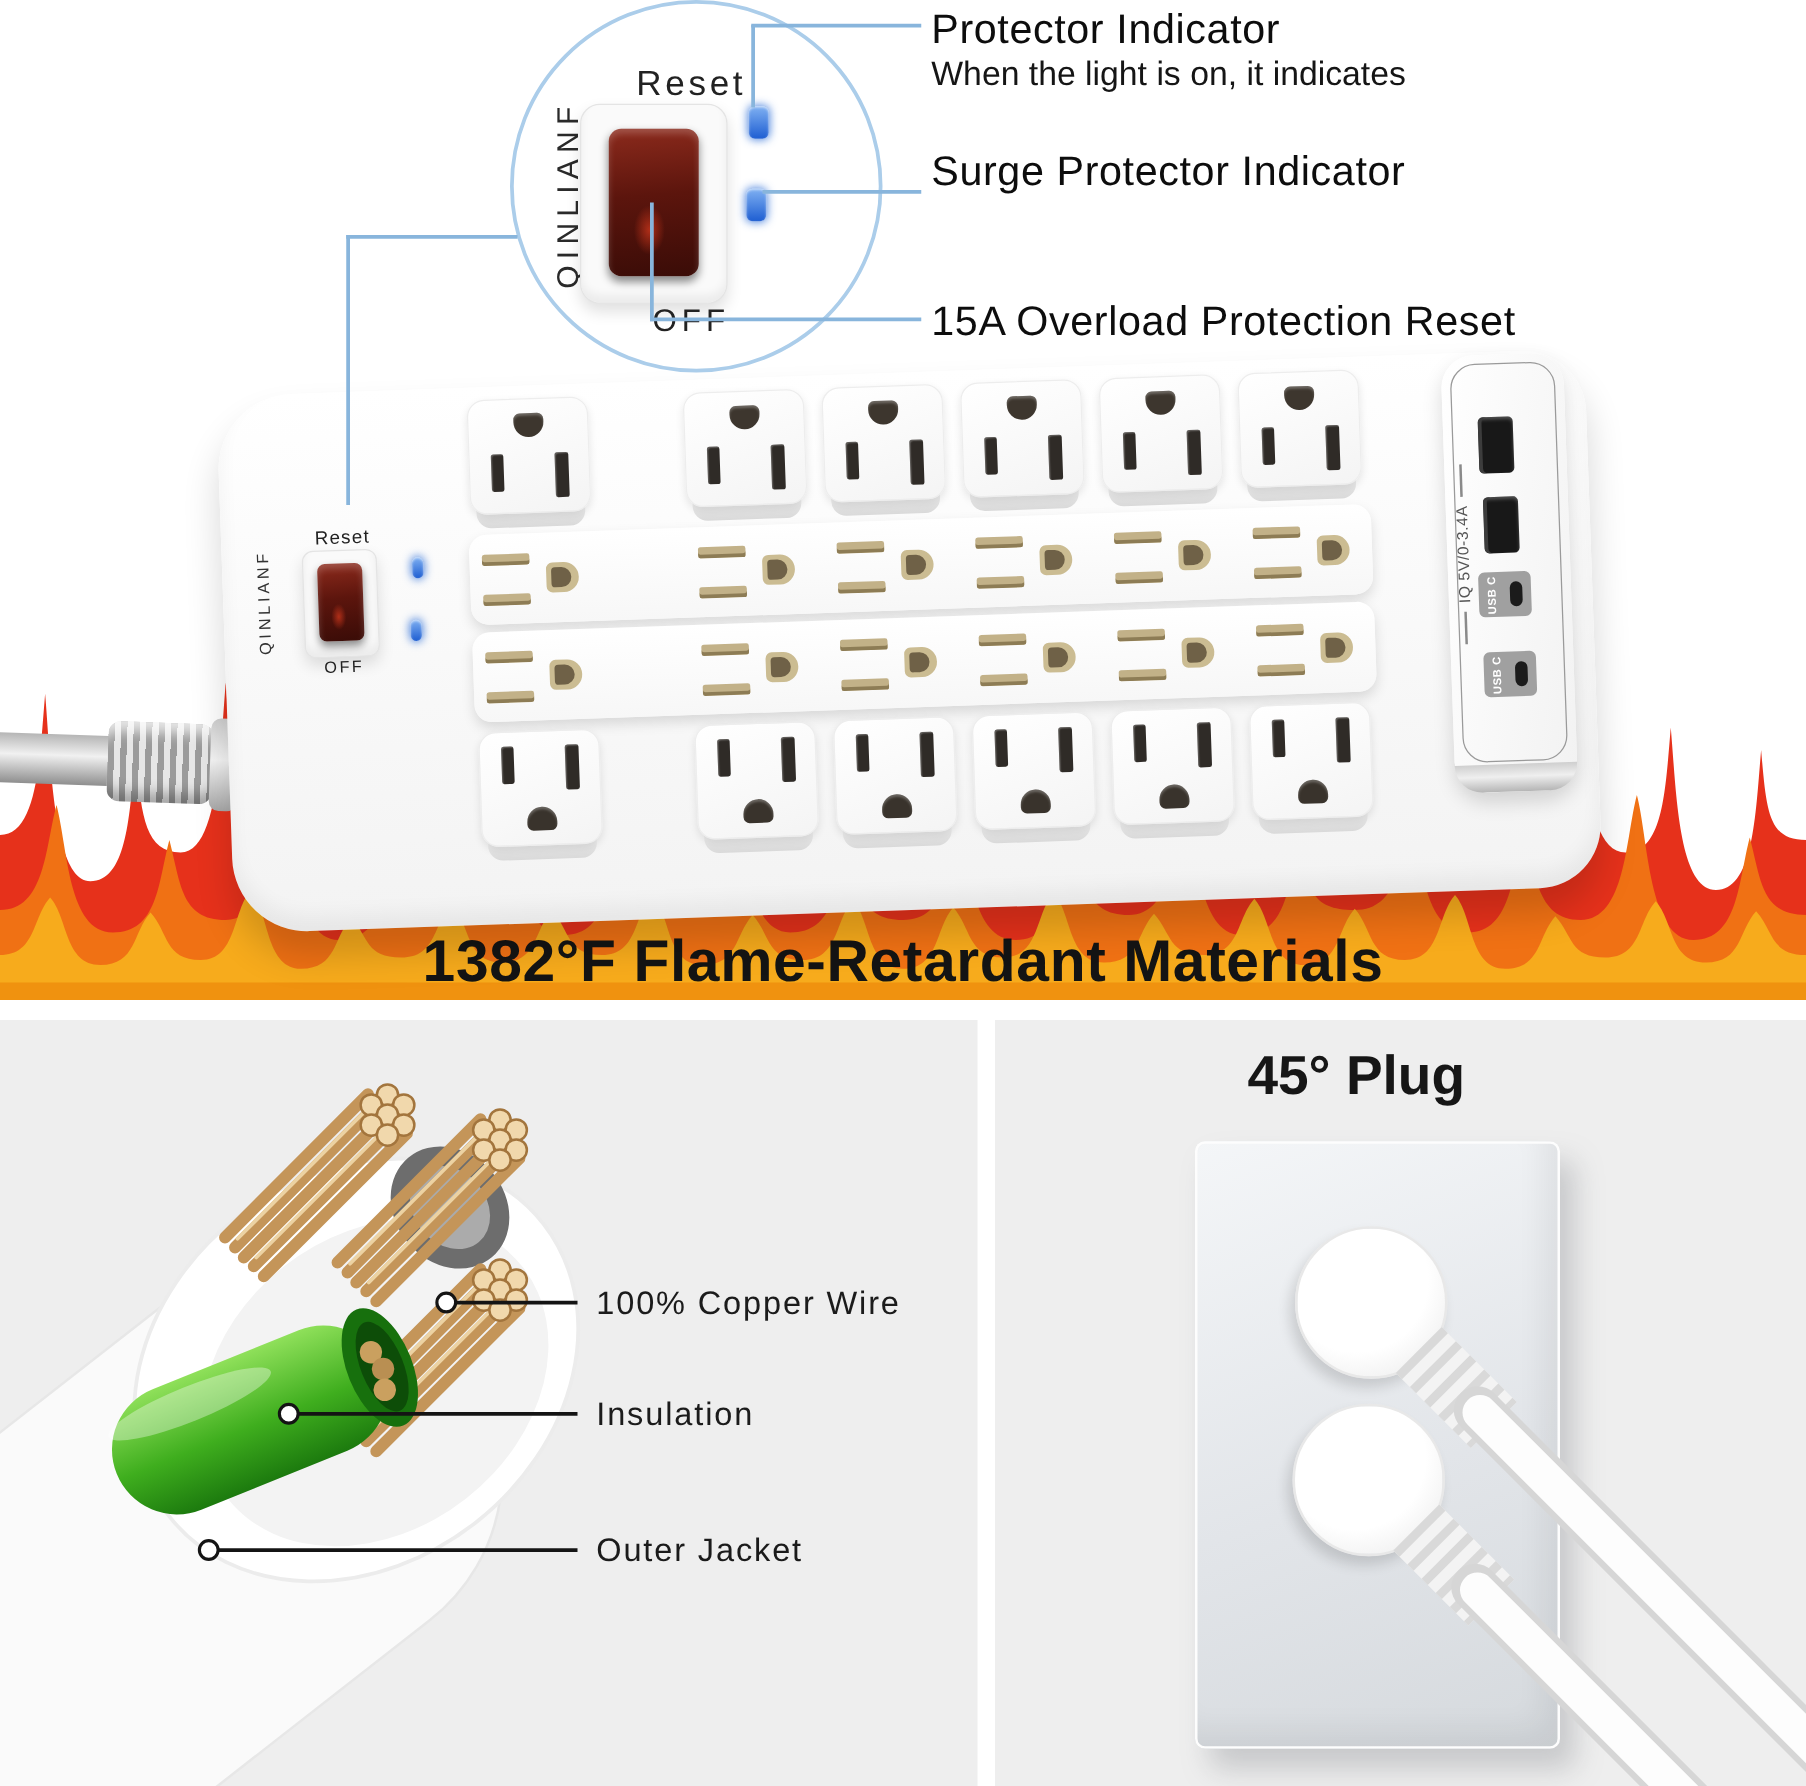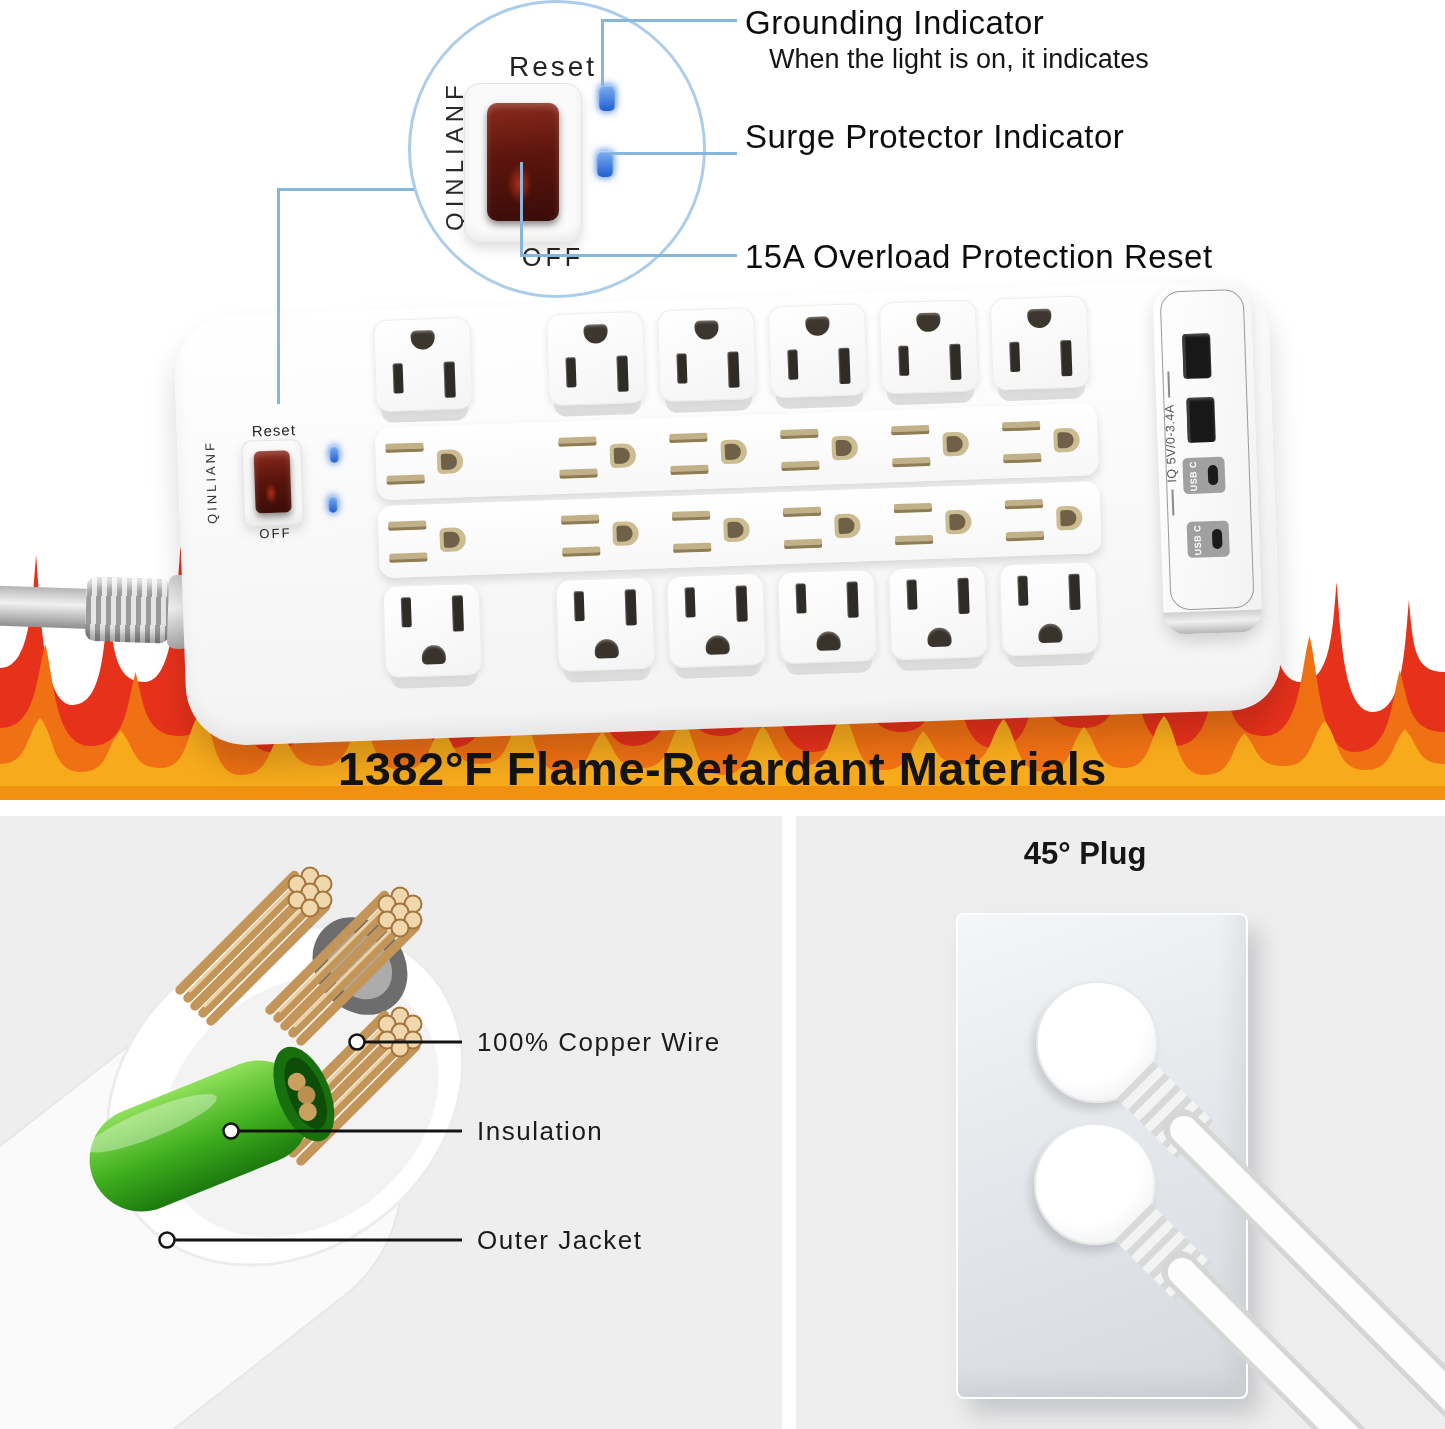--- a/index.html
+++ b/index.html
@@ -2,21 +2,21 @@
 <html><head>
 <meta charset="utf-8">
 <style>
   html,body{margin:0;padding:0;background:#fff;}
   body{width:1445px;height:1429px;position:relative;overflow:hidden;
        font-family:"Liberation Sans","DejaVu Sans",sans-serif;color:#111;}
   .abs{position:absolute;}
 
   
   .ann-title{font-size:33px;font-weight:500;color:#0d0d0d;letter-spacing:.5px;white-space:nowrap;}
-  .ann-body{font-size:27px;line-height:31px;color:#151515;white-space:nowrap;margin-left:24px;}
+  .ann-body{font-size:27px;line-height:31px;color:#151515;white-space:nowrap;}
 
   
   .blu{background:#88b5dc;position:absolute;z-index:6;}
 
   
   .inset{left:408px;top:0px;width:292px;height:292px;border:3px solid #abcdea;border-radius:50%;
          background:#fff;z-index:5;}
   .in-brand{left:-26px;top:144px;width:140px;height:28px;transform:rotate(-90deg);
             font-size:24px;font-weight:300;letter-spacing:5px;color:#2a2a2a;text-align:center;}
   .in-reset{left:84px;top:48px;width:116px;text-align:center;font-size:28px;letter-spacing:3px;color:#222;}
@@ -105,34 +105,34 @@
               background:linear-gradient(#cfcfcf,#f5f5f5 45%,#a8a8a8);}
 
   
   #flames{left:0;top:540px;z-index:1;}
   .banner{left:0;top:741px;width:1445px;text-align:center;z-index:2;
           font-size:47px;font-weight:bold;color:#141414;letter-spacing:.5px;}
 
   
   .panel{background:#eeeeee;top:816px;height:613px;z-index:0;}
   .cable-label{font-size:26px;color:#1b1b1b;letter-spacing:1.5px;white-space:nowrap;z-index:4;}
-  .plug-title{left:925px;top:836px;width:320px;text-align:center;font-size:31px;font-weight:600;color:#161616;z-index:4;}
+  .plug-title{left:925px;top:836px;width:320px;text-align:center;font-size:44px;font-weight:600;color:#161616;z-index:4;}
   .plate{left:956px;top:913px;width:292px;height:486px;border-radius:8px;z-index:1;
          background:linear-gradient(160deg,#f4f6f8,#e2e5e9 55%,#d5d9dd);
          box-shadow:inset 0 0 0 2px #fdfdfd, inset -14px -16px 22px rgba(0,0,0,.06),
                     12px 16px 22px rgba(128,133,138,.35);}
   .plughead{position:absolute;width:118px;height:118px;border-radius:50%;z-index:2;
          background:radial-gradient(circle at 40% 35%, #ffffff 55%, #efefef 85%, #e1e1e1);
          border:2px solid #e8e8e8;box-shadow:-4px 7px 10px rgba(0,0,0,.14);}
   #cords{left:796px;top:816px;z-index:3;}
 </style>
 </head>
 <body>
 
-<div class="abs ann-title" style="left:745px;top:4px;">Grounding Indicator</div>
+<div class="abs ann-title" style="left:745px;top:4px;">Protector Indicator</div>
 <div class="abs ann-body" style="left:745px;top:44px;">
   <div>When the light is on, it indicates</div>
 </div>
 <div class="abs ann-title" style="left:745px;top:118px;">Surge Protector Indicator</div>
 <div class="abs ann-body" style="left:745px;top:157px;">
 </div>
 <div class="abs ann-title" style="left:745px;top:238px;">15A Overload Protection Reset</div>
 
 <div class="blu" style="left:601px;top:19px;width:136px;height:3px;"></div>
 <div class="blu" style="left:601px;top:20px;width:3px;height:66px;"></div>

